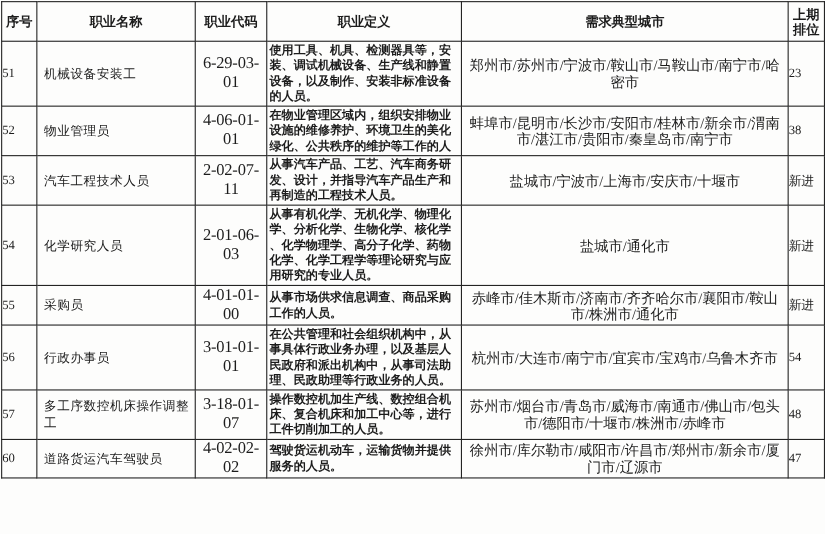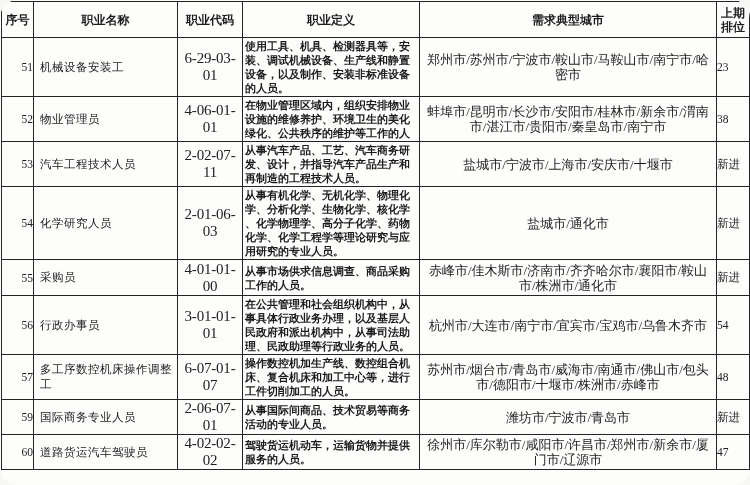--- a/index.html
+++ b/index.html
@@ -8,21 +8,20 @@
     background: #f7f7f5;
   }
   .page {
     width: 750px;
     height: 485px;
     background: #fdfdfc;
     overflow: hidden;
     position: relative;
     font-family: "Liberation Serif", "DejaVu Serif", serif;
     color: #1c1c1c;
-    border-radius: 18px;
   }
   table.rank-table {
     border-collapse: collapse;
     table-layout: fixed;
     width: 748px;
     margin: 1px 0 0 1px;
   }
   .rank-table th, .rank-table td {
     border: 1px solid #242424;
     overflow: hidden;
@@ -31,21 +30,21 @@
   }
   .rank-table thead th {
     font-weight: bold;
     font-size: 12px;
     text-align: center;
     line-height: 14px;
     padding: 2px 1px;
     background: #fdfdfc;
   }
   td.c-serial {
-    text-align: right;
+    text-align: left;
     font-size: 11.5px;
   }
   td.c-name {
     font-size: 11.5px;
     padding: 0 4px 0 6px;
     letter-spacing: 0.5px;
   }
   td.c-code {
     text-align: center;
     font-size: 15px;
@@ -140,32 +139,24 @@
         <td class="c-serial">56</td>
         <td class="c-name">行政办事员</td>
         <td class="c-code">3-01-01-01</td>
         <td class="c-def">在公共管理和社会组织机构中，从事具体行政业务办理，以及基层人民政府和派出机构中，从事司法助理、民政助理等行政业务的人员。</td>
         <td class="c-cities">杭州市/大连市/南宁市/宜宾市/宝鸡市/乌鲁木齐市</td>
         <td class="c-rank">54</td>
       </tr>
       <tr style="height:45px">
         <td class="c-serial">57</td>
         <td class="c-name">多工序数控机床操作调整工</td>
-        <td class="c-code">6-07-01-07</td>
+        <td class="c-code">3-18-01-07</td>
         <td class="c-def">操作数控机加生产线、数控组合机床、复合机床和加工中心等，进行工件切削加工的人员。</td>
         <td class="c-cities">苏州市/烟台市/青岛市/威海市/南通市/佛山市/包头市/德阳市/十堰市/株洲市/赤峰市</td>
         <td class="c-rank">48</td>
-      </tr>
-      <tr style="height:28px">
-        <td class="c-serial">59</td>
-        <td class="c-name">国际商务专业人员</td>
-        <td class="c-code">2-06-07-01</td>
-        <td class="c-def">从事国际间商品、技术贸易等商务活动的专业人员。</td>
-        <td class="c-cities">潍坊市/宁波市/青岛市</td>
-        <td class="c-rank">新进</td>
       </tr>
       <tr style="height:29px">
         <td class="c-serial">60</td>
         <td class="c-name">道路货运汽车驾驶员</td>
         <td class="c-code">4-02-02-02</td>
         <td class="c-def">驾驶货运机动车，运输货物并提供服务的人员。</td>
         <td class="c-cities">徐州市/库尔勒市/咸阳市/许昌市/郑州市/新余市/厦门市/辽源市</td>
         <td class="c-rank">47</td>
       </tr>
 

